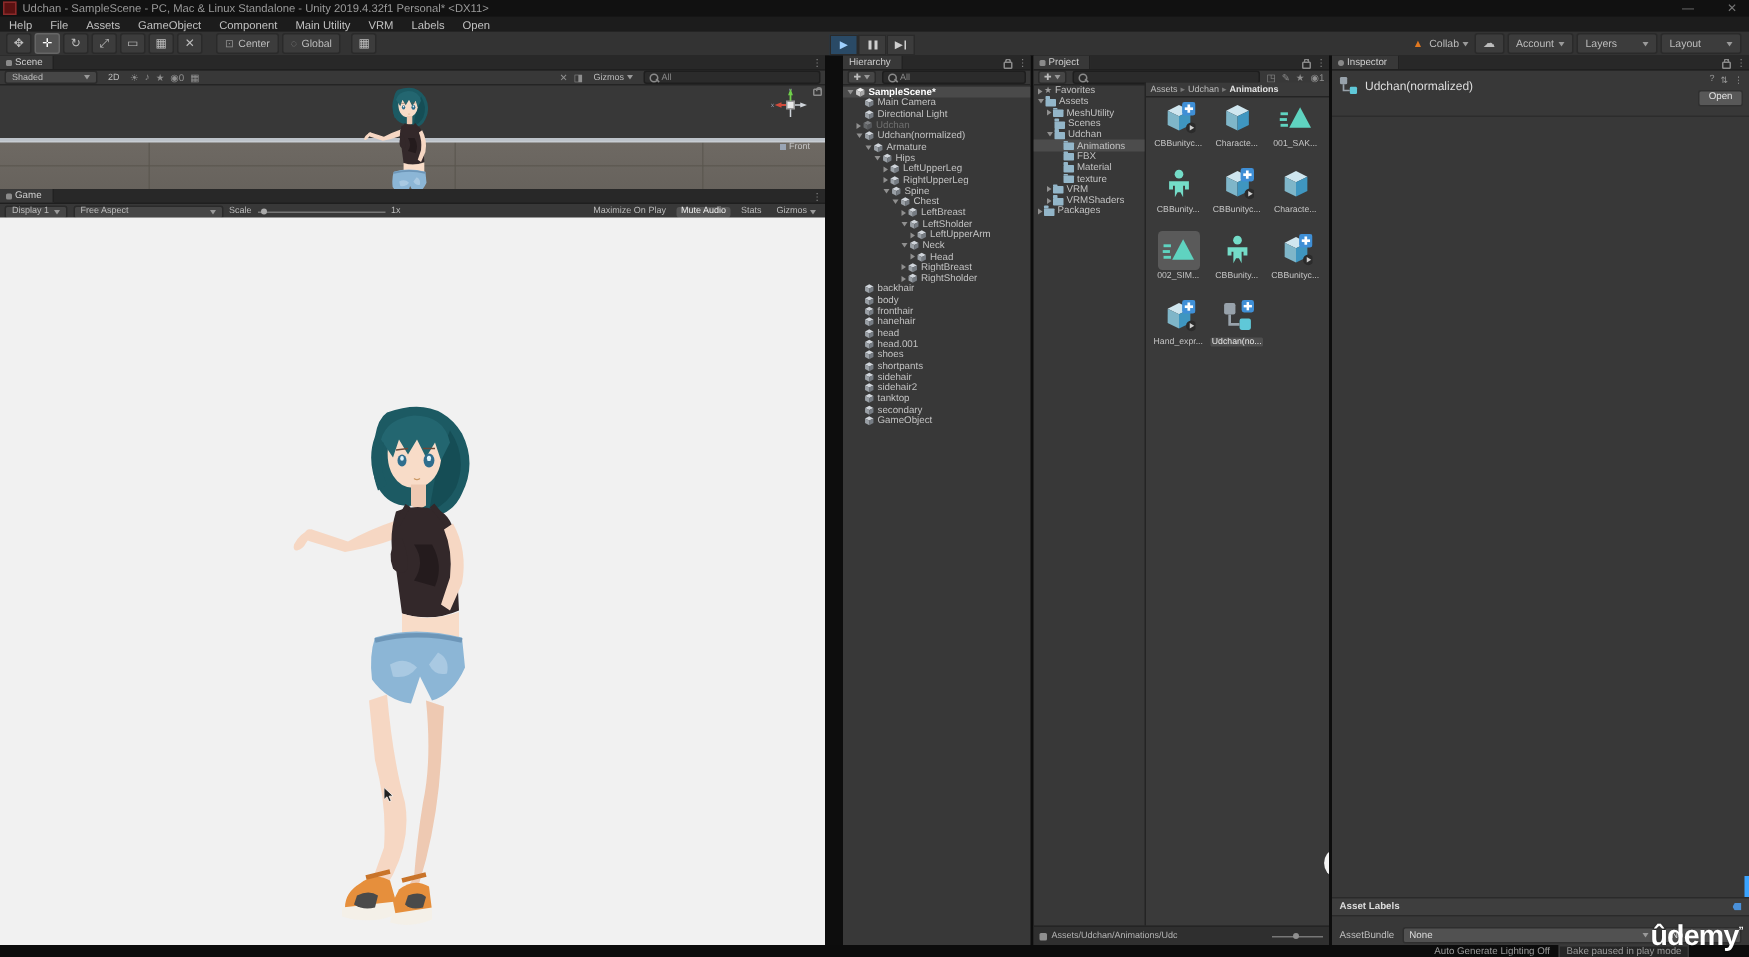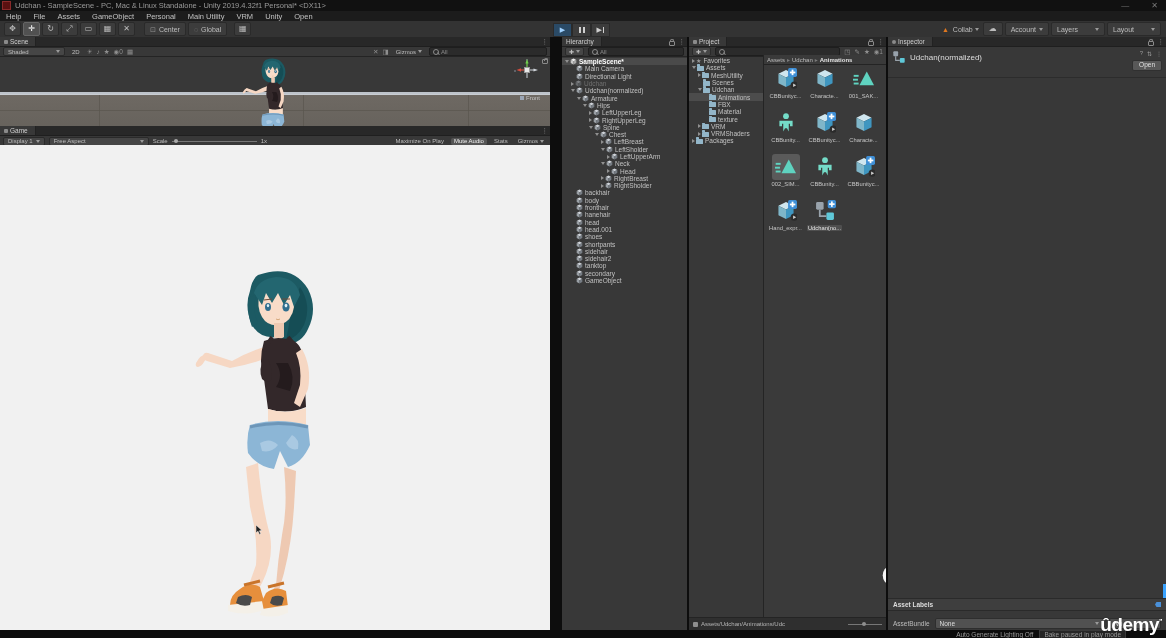--- a/index.html
+++ b/index.html
@@ -112,24 +112,24 @@
       <span>—</span>
       <span>✕</span>
     </span>
   </div>
 
   <div class="abs" id="menubar">
       <span class="menu">Help</span>
       <span class="menu">File</span>
       <span class="menu">Assets</span>
       <span class="menu">GameObject</span>
-      <span class="menu">Personal</span>
+      <span class="menu">Component</span>
       <span class="menu">Main Utility</span>
       <span class="menu">VRM</span>
-      <span class="menu">Unity</span>
+      <span class="menu">Labels</span>
       <span class="menu">Open</span>
     </div>
 
   <div class="abs" id="maintoolbar">
     <div id="toolbtns" style="display:flex;margin-left:3px;">
         <div class="toolbtn">✥</div>
         <div class="toolbtn sel">✛</div>
         <div class="toolbtn">↻</div>
         <div class="toolbtn">⤢</div>
         <div class="toolbtn">▭</div>

